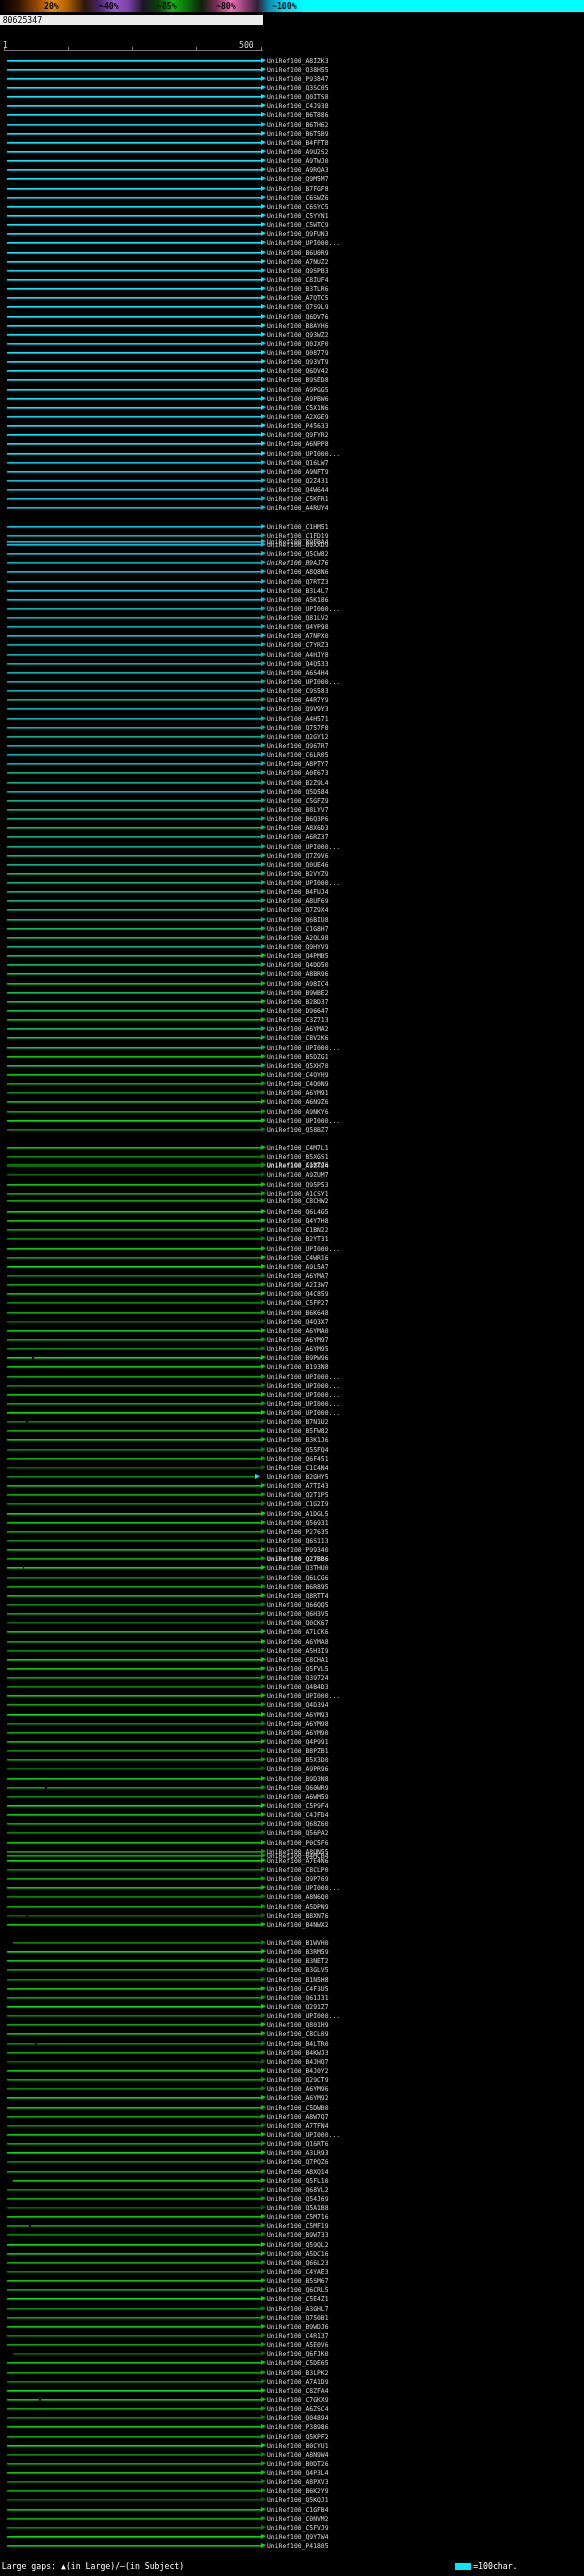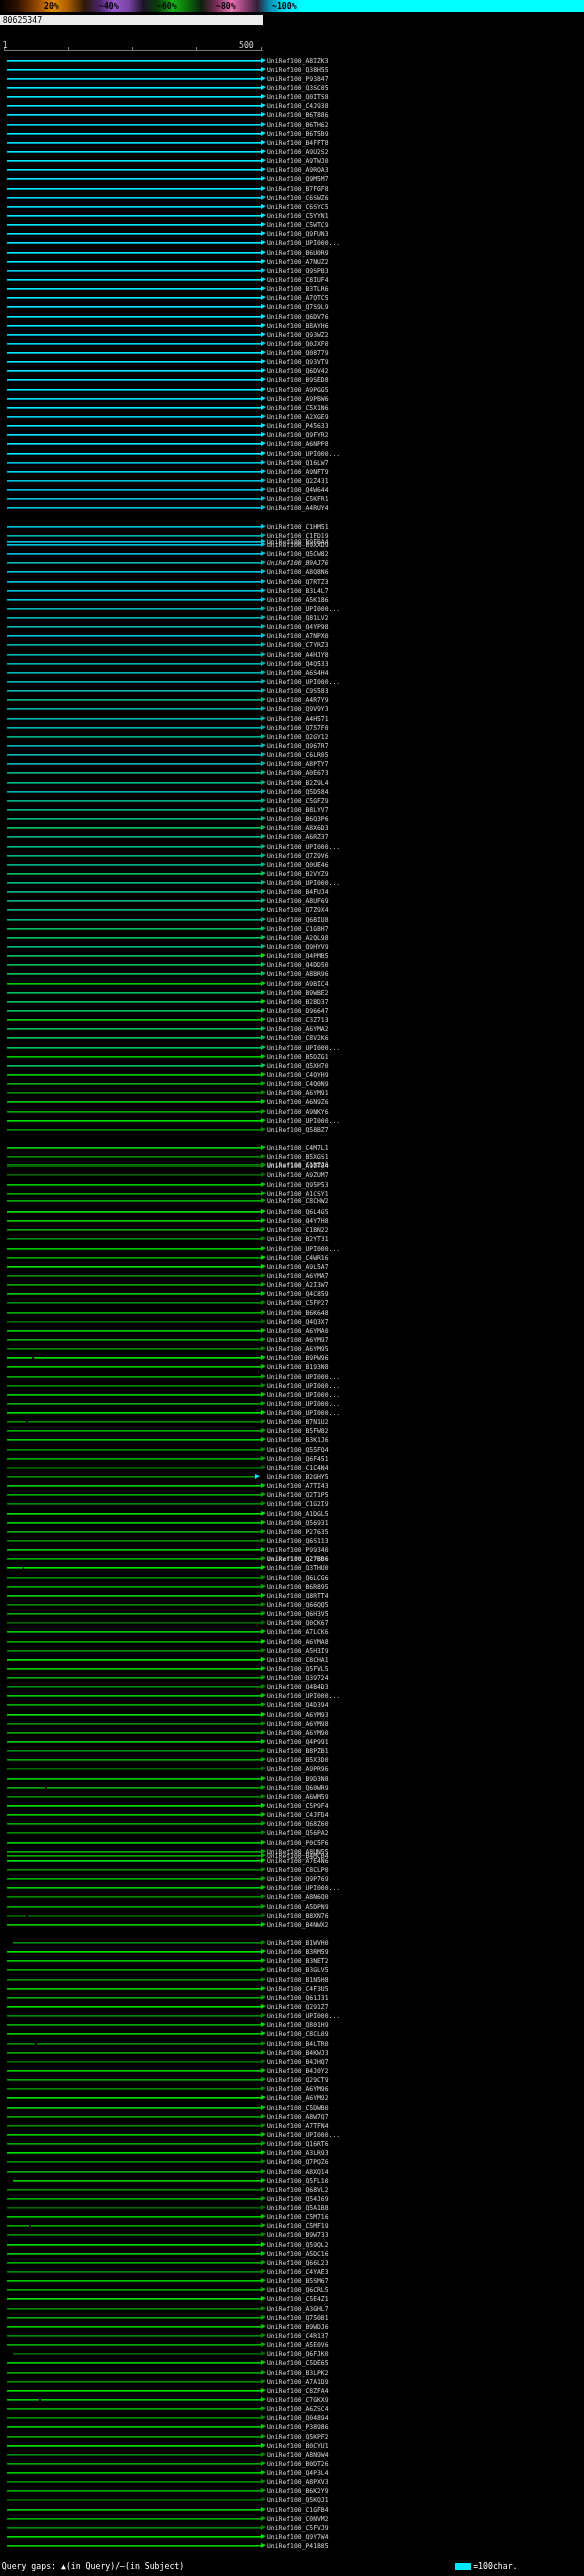--- a/index.html
+++ b/index.html
@@ -54,21 +54,21 @@
   .legend .swatch{display:inline-block;width:16.4px;height:6.4px;background:#00e8ff;margin-right:1.8px;vertical-align:middle;}
 </style>
 </head>
 <body>
 
 <div class="canvas">
 
   <div class="scalebar">
     <span>20%</span>
     <span>~40%</span>
-    <span>~60%</span>
+    <span>~85%</span>
     <span>~80%</span>
     <span>~100%</span>
   </div>
 
   <div class="querybar">
     <span>80625347</span>
   </div>
 
   <div class="ruler">
     <div class="tick"></div>
@@ -1451,18 +1451,18 @@
         <span class="rlabel">UniRef100_Q9Y7W4</span>
       </div>
       <div class="row" style="top: 2542px;">
         <div class="bar" style="left: 7.3px; width: 254px; background: rgb(0, 204, 0);"></div>
         <div class="arrow" style="left: 261px; border-left-color: rgb(0, 224, 0);"></div>
         <span class="rlabel">UniRef100_P41805</span>
       </div>
     </div>
 
   <div class="legend">
-    <span class="gaps">Query gaps: ▲(in Query)/—(in Subject)</span>
+    <span class="gaps">Large gaps: ▲(in Large)/—(in Subject)</span>
     <span class="unit"><i class="swatch"></i><span>=100char.</span></span>
   </div>
 
 </div>
 
 
 </body></html>

